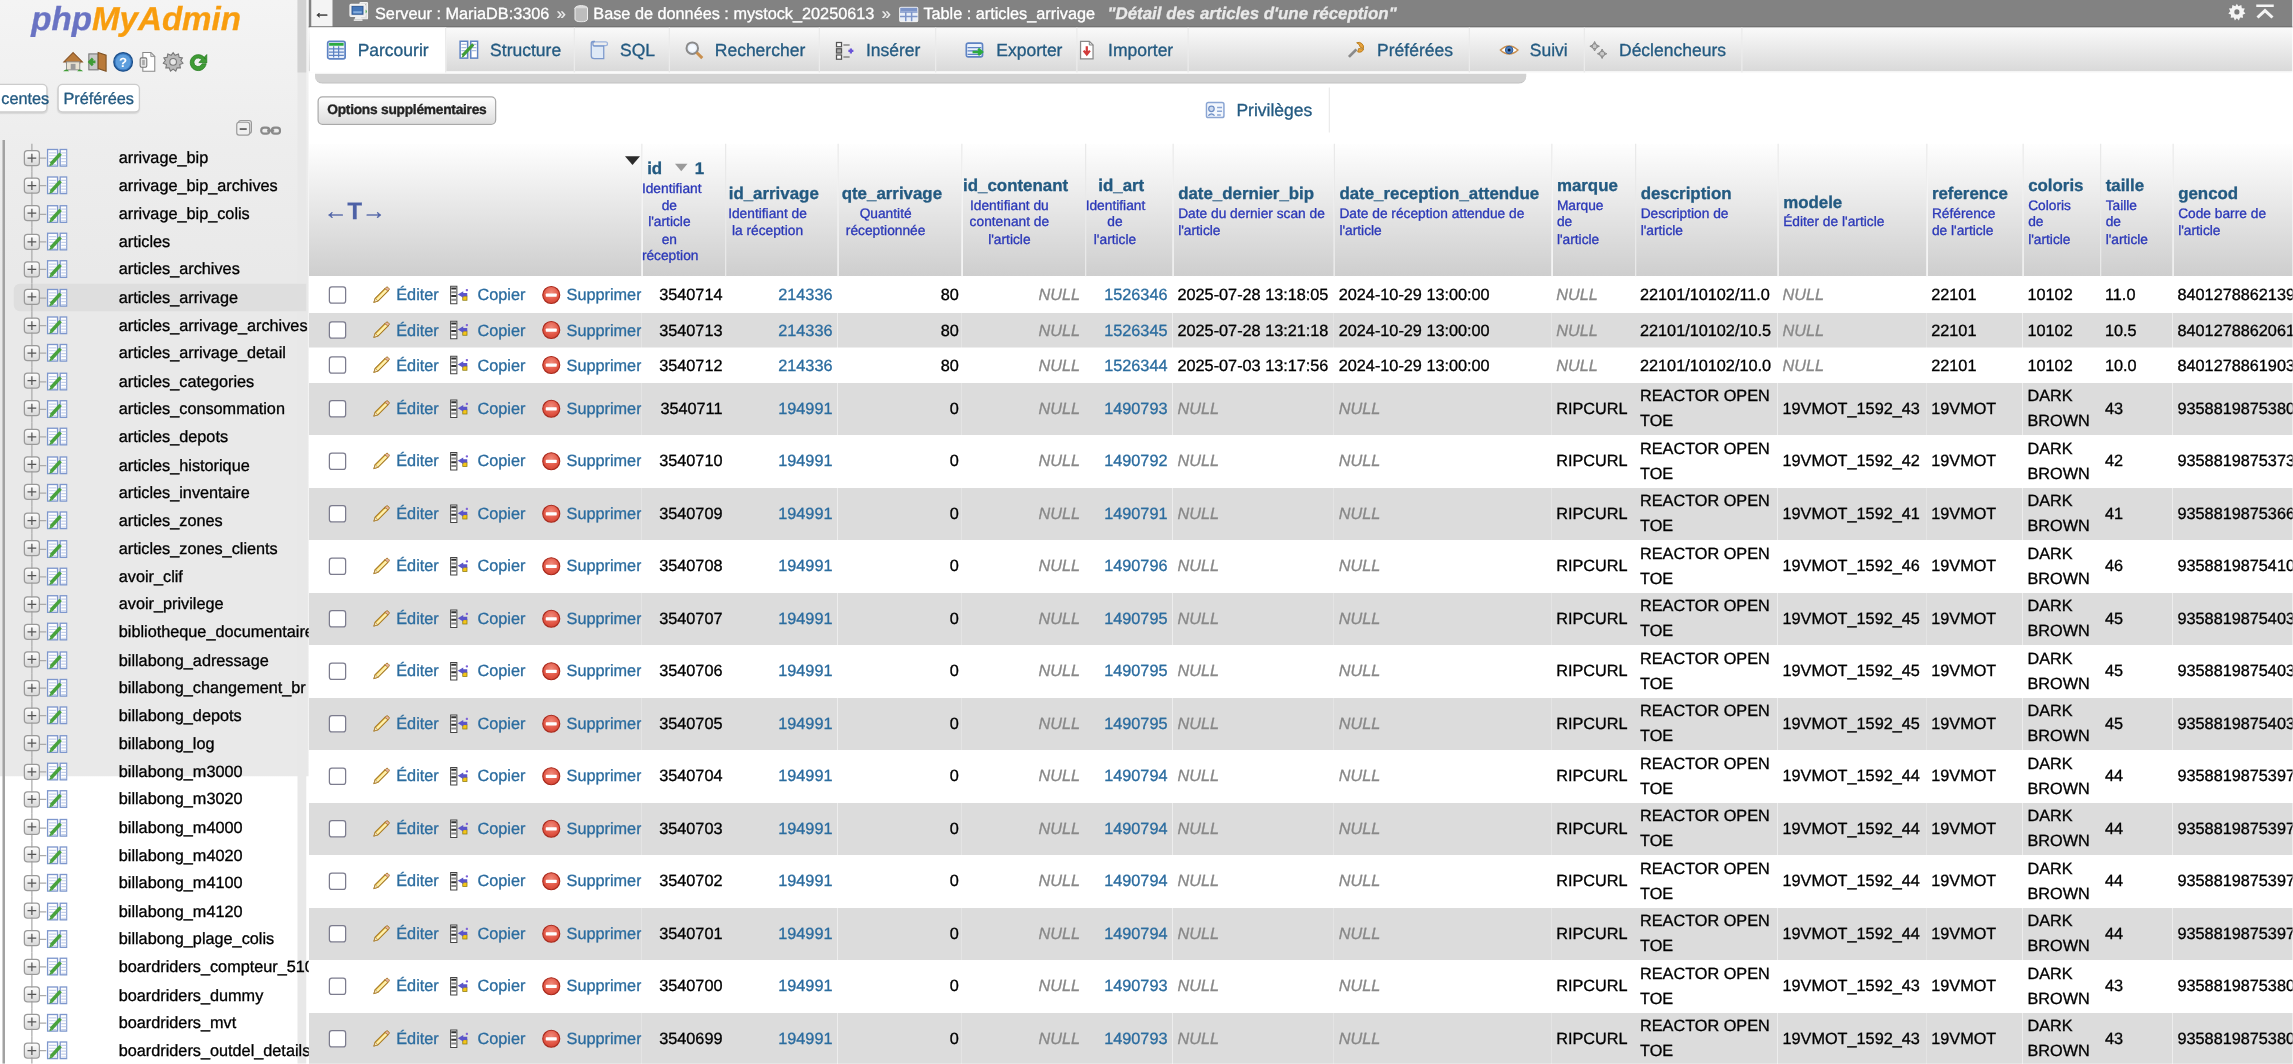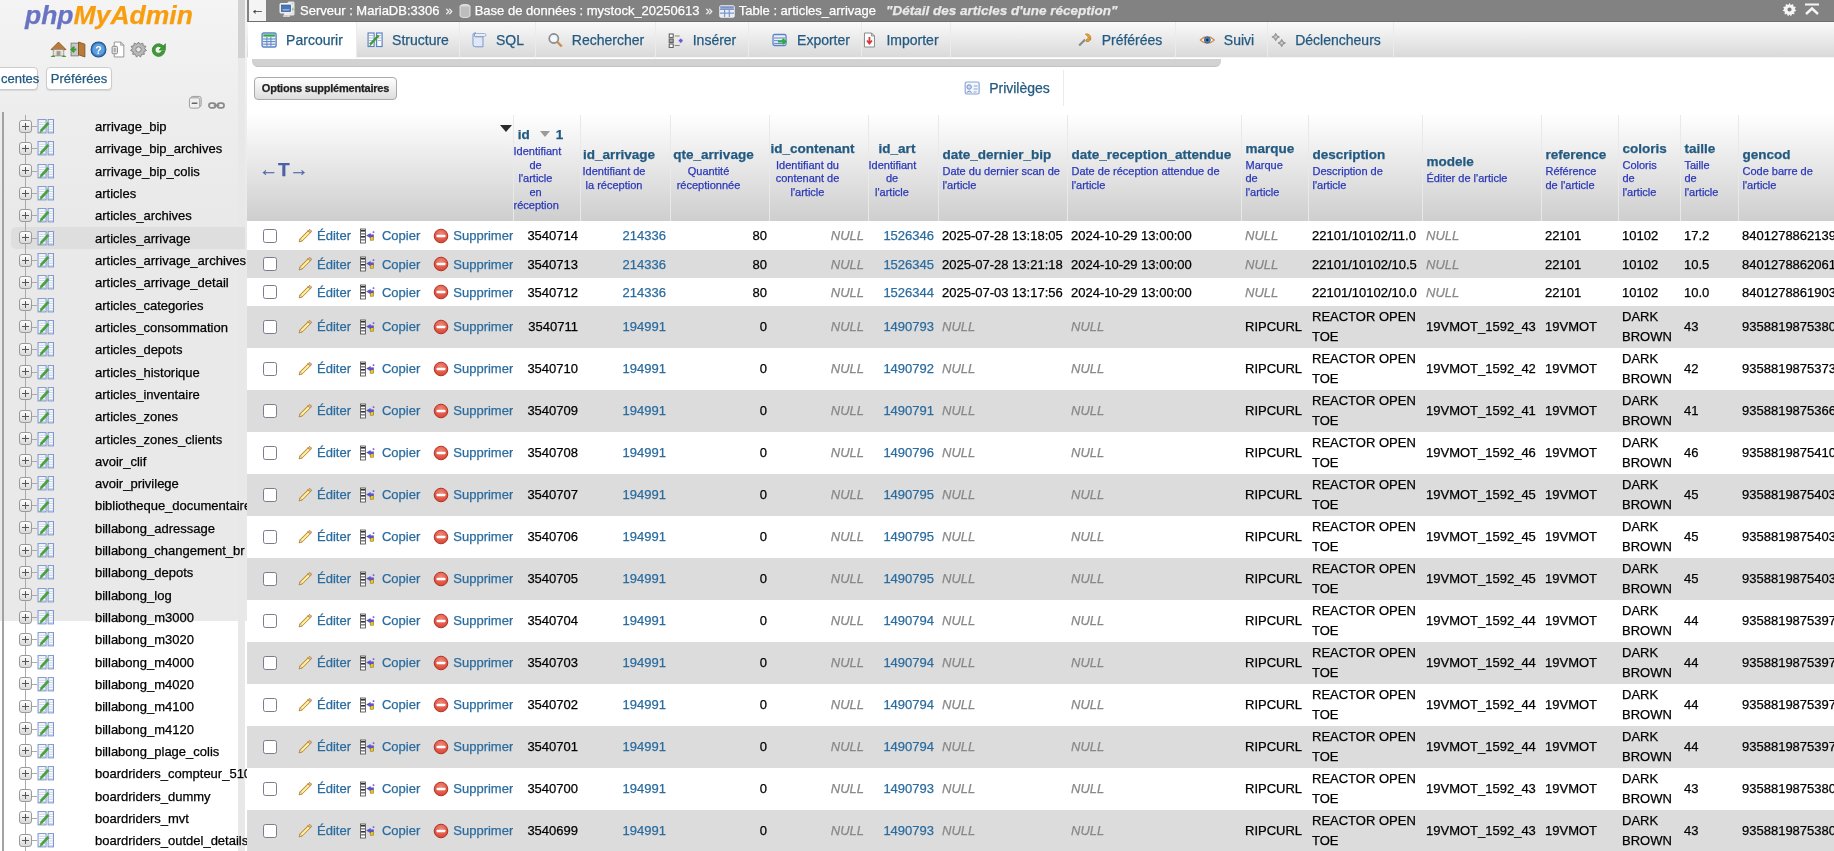--- a/index.html
+++ b/index.html
@@ -865,21 +865,21 @@
             <td class="num">80</td>
             <td class="lnum"><span class="null">NULL</span></td>
             <td class="lnum"><span class="lnk">1526346</span></td>
             <td class="txt">2025-07-28 13:18:05</td>
             <td class="txt">2024-10-29 13:00:00</td>
             <td class="txt"><span class="null">NULL</span></td>
             <td class="txt wrap">22101/10102/11.0</td>
             <td class="txt"><span class="null">NULL</span></td>
             <td class="txt">22101</td>
             <td class="txt wrap">10102</td>
-            <td class="txt">17.2</td>
+            <td class="txt">11.0</td>
             <td class="txt">8401278862139</td>
           </tr>
           <tr class="rs g">
             <td class="act">
               <span class="actin">
                 <span class="cb"></span>
                 <span class="aicon" style="margin-left:20px;"><svg width="16" height="16" viewBox="0 0 16 16">
                     <path d="M2.2 13.8 L3.2 10.6 L11 2.8 L13.2 5 L5.4 12.8 Z" fill="#f7d35c" stroke="#a87b28" stroke-width="0.9"></path>
                     <path d="M11 2.8 L12 1.8 Q12.6 1.2 13.4 1.9 L14.1 2.6 Q14.8 3.4 14.2 4 L13.2 5 Z" fill="#e8b0a0" stroke="#a87b28" stroke-width="0.8"></path>
                     <path d="M2.2 13.8 L3.2 10.6 L5.4 12.8 Z" fill="#f5e9c8" stroke="#a87b28" stroke-width="0.6"></path>

